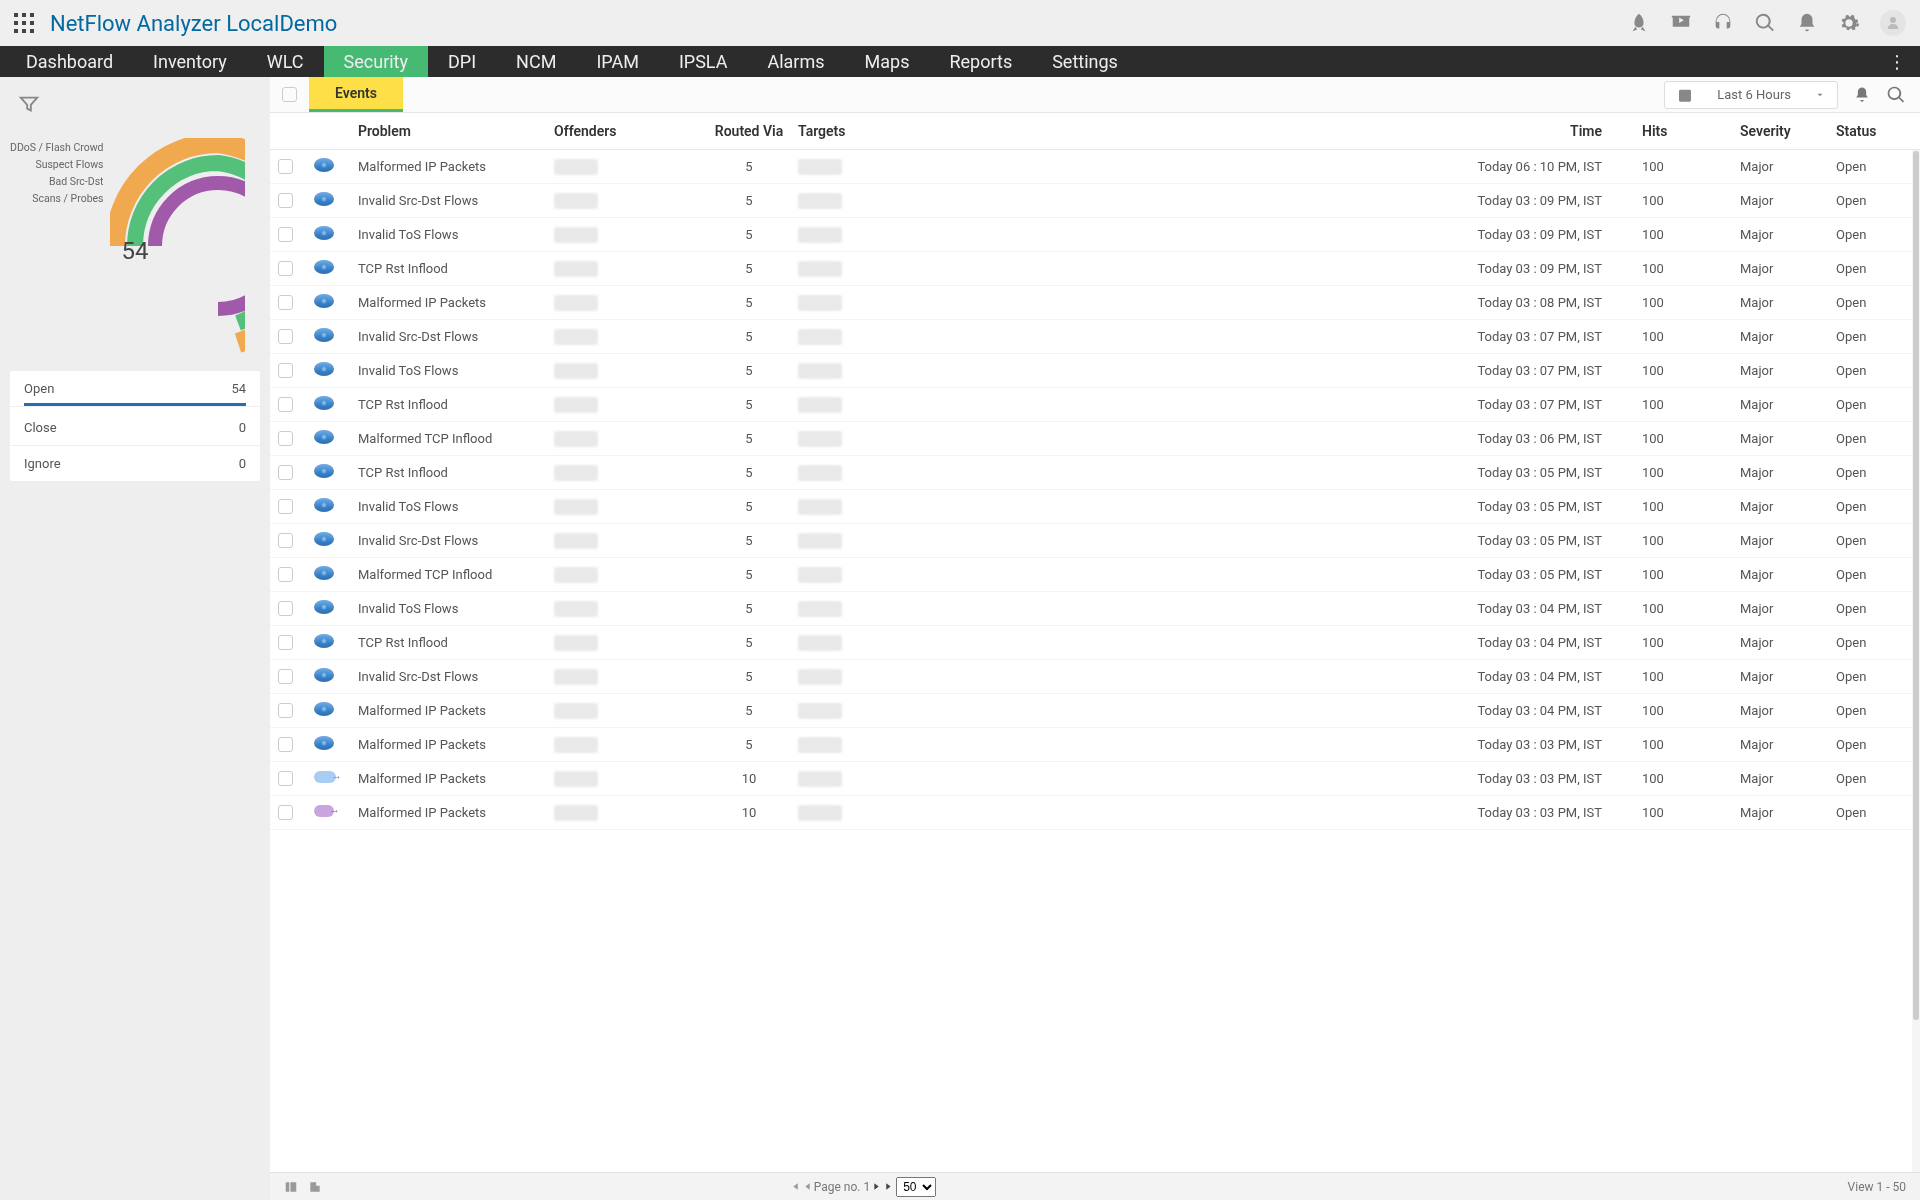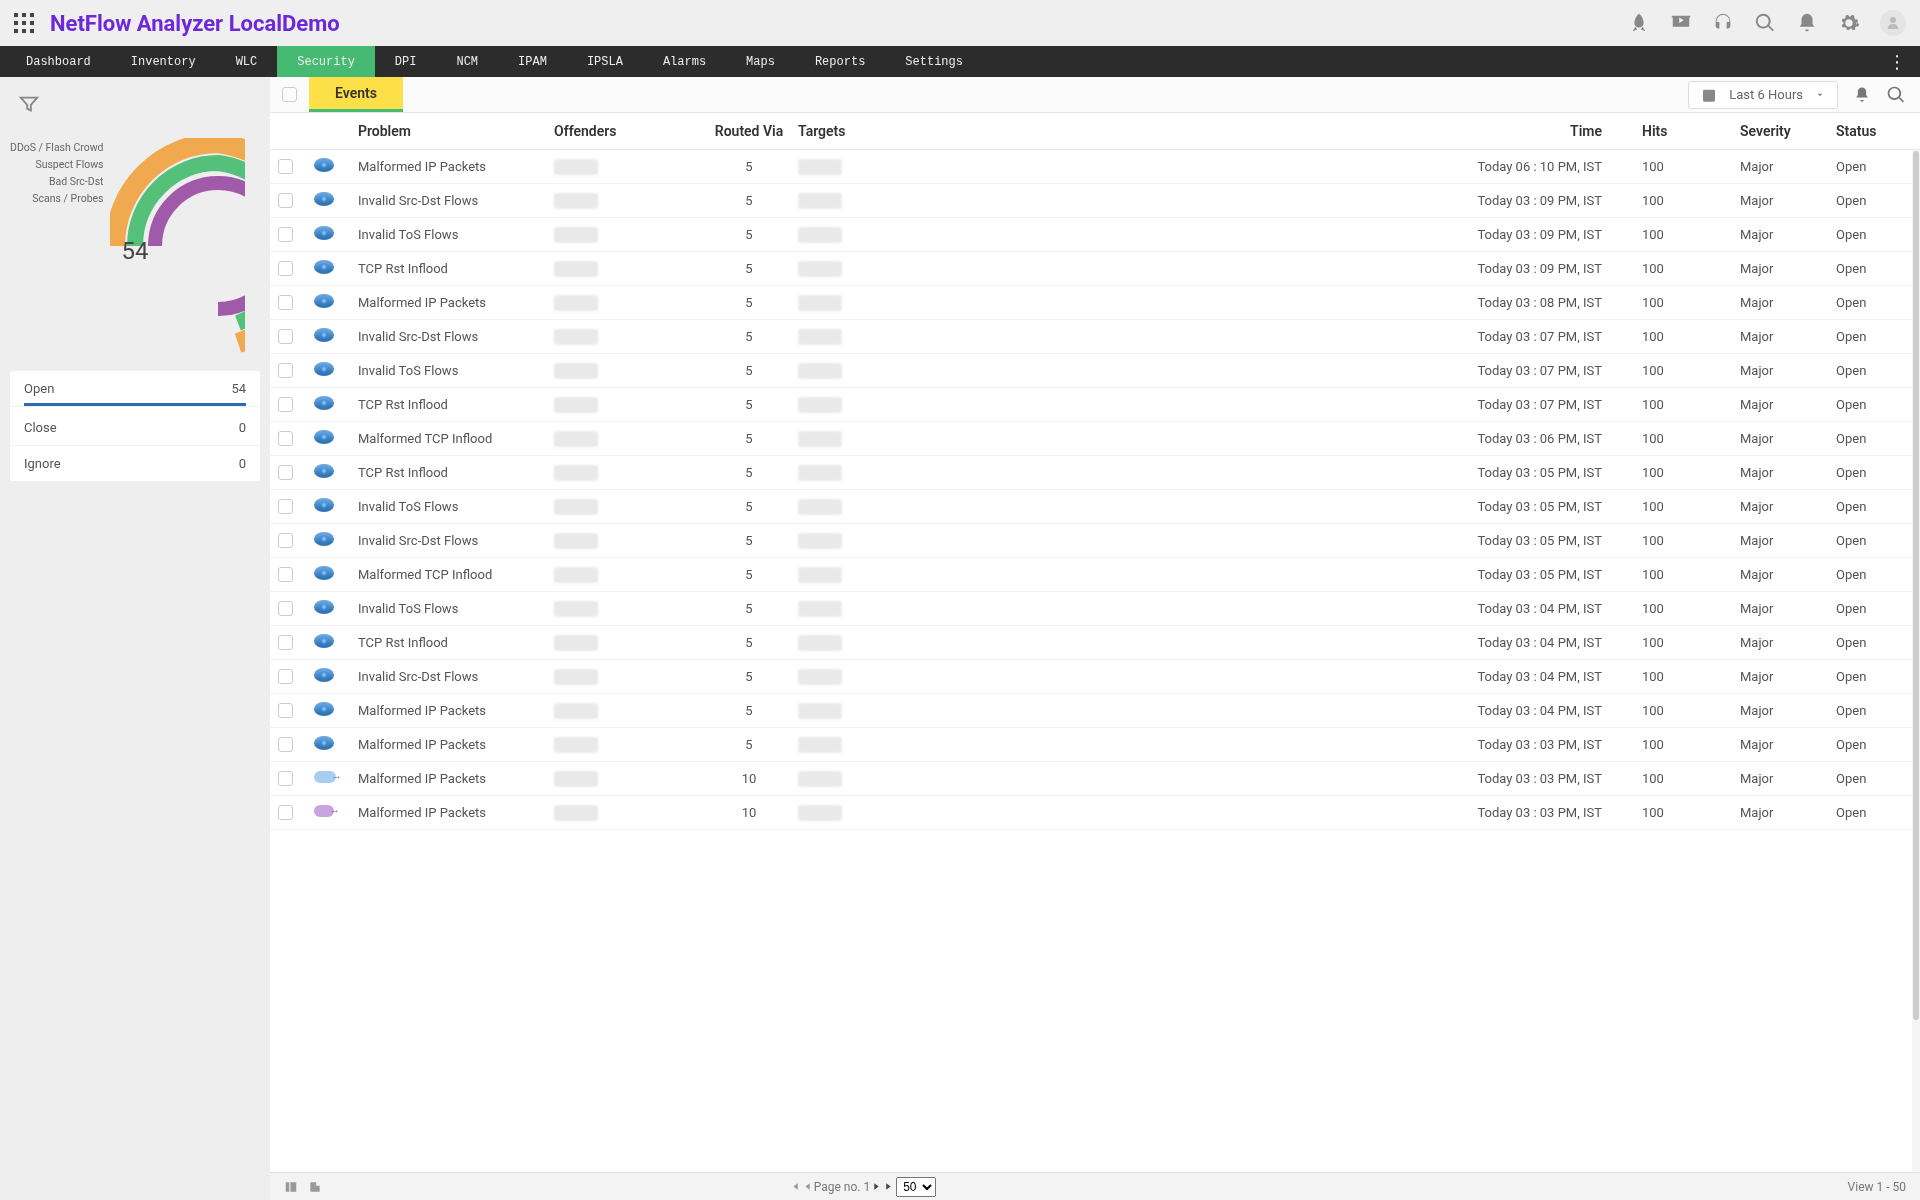--- a/index.html
+++ b/index.html
@@ -5,29 +5,29 @@
 * { box-sizing: border-box; margin: 0; padding: 0; }
 body { font-family: -apple-system, BlinkMacSystemFont, "Segoe UI", Roboto, Helvetica, Arial, sans-serif; background: #eeeeee; color: #333; font-size: 13px; overflow: hidden; height: 100vh; }
 
 
 .topbar { height: 46px; background: #efefef; display: flex; align-items: center; padding: 0 14px; }
 .app-grid { width: 20px; height: 20px; display: inline-block; position: relative; margin-right: 16px; cursor: pointer; }
 .app-grid span { position: absolute; width: 4px; height: 4px; background: #444; }
 .app-grid span:nth-child(1){top:0;left:0;} .app-grid span:nth-child(2){top:0;left:8px;} .app-grid span:nth-child(3){top:0;left:16px;}
 .app-grid span:nth-child(4){top:8px;left:0;} .app-grid span:nth-child(5){top:8px;left:8px;} .app-grid span:nth-child(6){top:8px;left:16px;}
 .app-grid span:nth-child(7){top:16px;left:0;} .app-grid span:nth-child(8){top:16px;left:8px;} .app-grid span:nth-child(9){top:16px;left:16px;}
-.app-title { font-size: 22px; color: #6d28d9; font-weight: 700; }
+.app-title { font-size: 22px; color: #0369a1; font-weight: 400; }
 .top-icons { margin-left: auto; display: flex; gap: 20px; align-items: center; }
 .top-icons .ticon { width: 22px; height: 22px; fill: #888; cursor: pointer; }
 .avatar { width: 26px; height: 26px; border-radius: 50%; background: #e4e4e4; display: flex; align-items: center; justify-content: center; }
 .avatar svg { width: 18px; height: 18px; fill: #bbb; }
 
 
 .navbar { height: 31px; background: #2c2c2c; display: flex; align-items: stretch; padding-left: 6px; }
-.navtab { color: #eee; font-size: 12px; padding: 0 20px; display: flex; align-items: center; cursor: pointer; font-family: Liberation Mono, monospace; }
+.navtab { color: #eee; font-size: 18px; padding: 0 20px; display: flex; align-items: center; cursor: pointer; }
 .navtab.active { background: #46b972; }
 .navmore { margin-left: auto; display: flex; align-items: center; padding: 0 14px; color: #eee; cursor: pointer; font-size: 18px; }
 
 .body-wrap { display: flex; height: calc(100vh - 46px - 31px); }
 
 
 .sidebar { width: 270px; padding: 16px 10px 10px 10px; }
 .filter-icon { width: 22px; height: 22px; fill: none; stroke: #888; stroke-width: 2px; margin-left: 8px; cursor: pointer; }
 .chart-wrap { position: relative; display: flex; margin-top: 20px; }
 .legend { display: flex; flex-direction: column; gap: 4px; text-align: right; font-size: 10.5px; color: #666; padding-top: 3px; padding-right: 6px; }
@@ -38,21 +38,21 @@
 .status-row:last-child { border-bottom: none; }
 .status-bar-open { height: 3px; background: #2c6bb3; margin: 0 14px 0 14px; position: relative; top: -4px; }
 
 
 .main { flex: 1; display: flex; flex-direction: column; min-width: 0; }
 .main-header { display: flex; align-items: center; background: #fbfbfb; border-bottom: 1px solid #e6e6e6; height: 36px; }
 .select-all-box { padding: 0 12px; display: flex; align-items: center; }
 .chk { width: 15px; height: 15px; border: 1.5px solid #ccc; border-radius: 3px; cursor: pointer; }
 .tab-events { padding: 0 26px; height: 100%; display: flex; align-items: center; font-weight: 600; color: #333; border-bottom: 3px solid #46b972; background: #fde047; font-size: 14px; }
 .header-right { margin-left: auto; display: flex; align-items: center; gap: 14px; padding-right: 14px; }
-.time-range { display: flex; align-items: center; gap: 12px; border: 1px solid #ddd; border-radius: 3px; padding: 5px 12px; font-size: 13px; color: #666; cursor: pointer; background: #fff; }
+.time-range { display: flex; align-items: center; gap: 24px; border: 1px solid #ddd; border-radius: 3px; padding: 5px 12px; font-size: 13px; color: #666; cursor: pointer; background: #fff; }
 .time-range svg { width: 16px; height: 16px; fill: #888; }
 .time-range .chev { width: 10px; height: 10px; }
 .alert-ic, .search-ic { width: 20px; height: 20px; fill: #777; cursor: pointer; }
 
 .grid-head { display: flex; background: #fff; border-bottom: 1px solid #e8e8e8; padding: 10px 16px 10px 8px; font-weight: 600; color: #333; font-size: 14px; }
 .c-chk { width: 36px; flex-shrink: 0; }
 .c-icon { width: 44px; flex-shrink: 0; }
 .c-prob { width: 196px; }
 .c-off { width: 146px; }
 .c-rv { width: 98px; text-align: center; }

